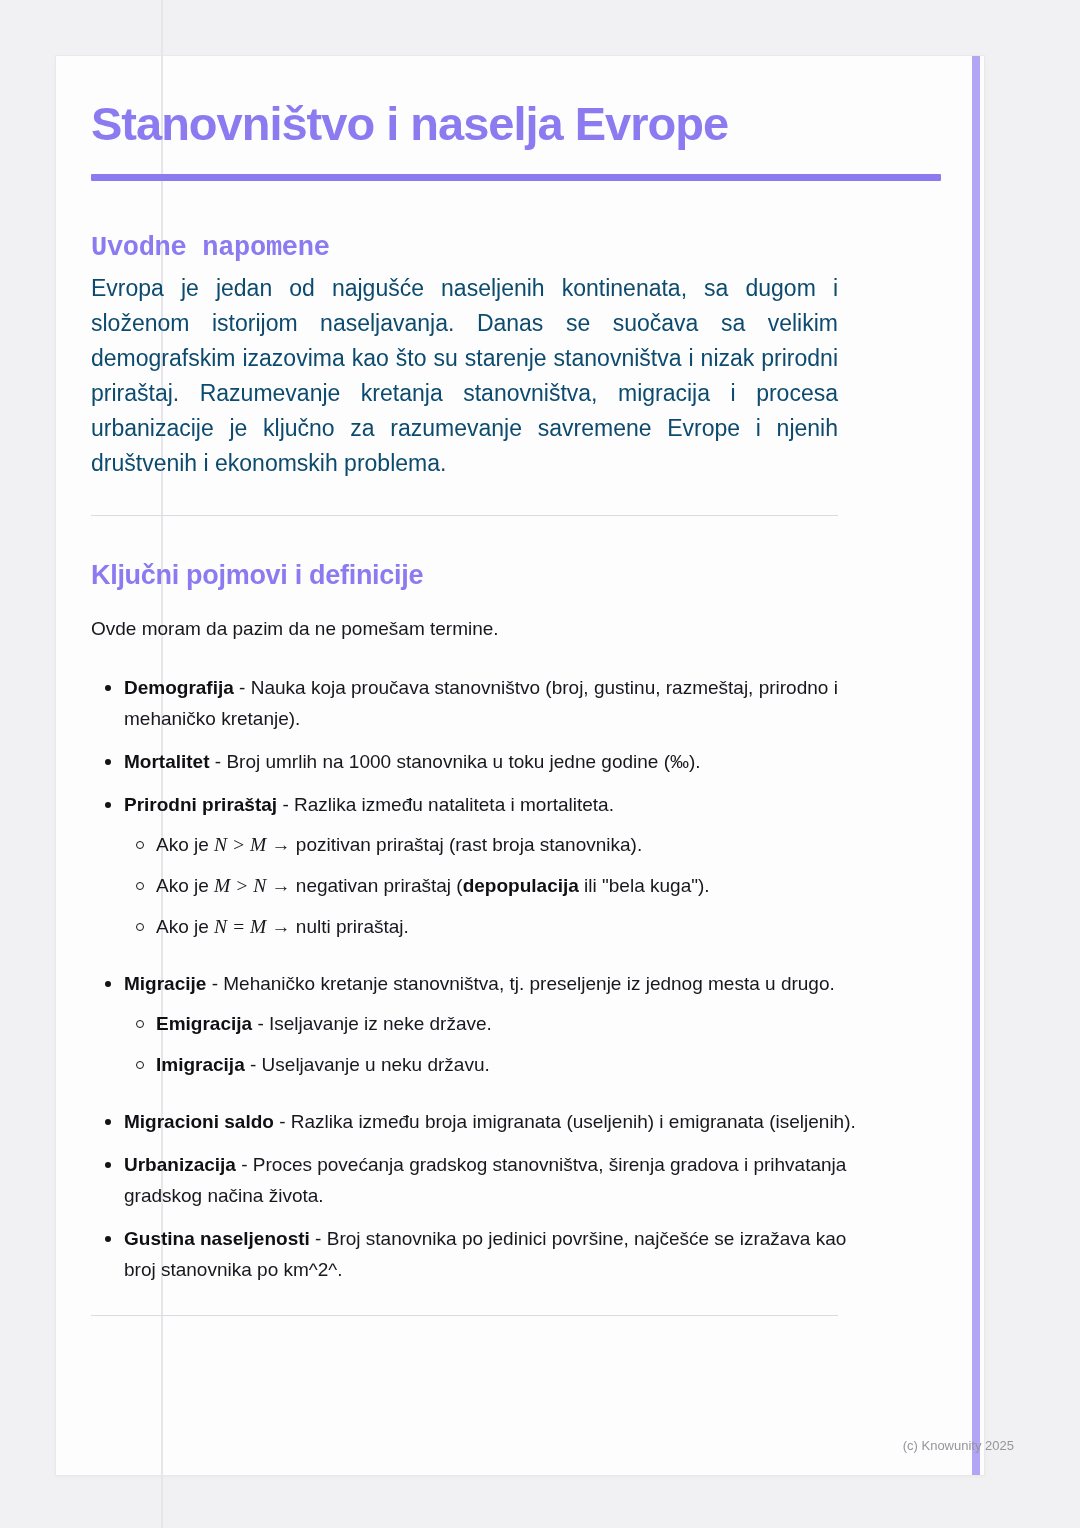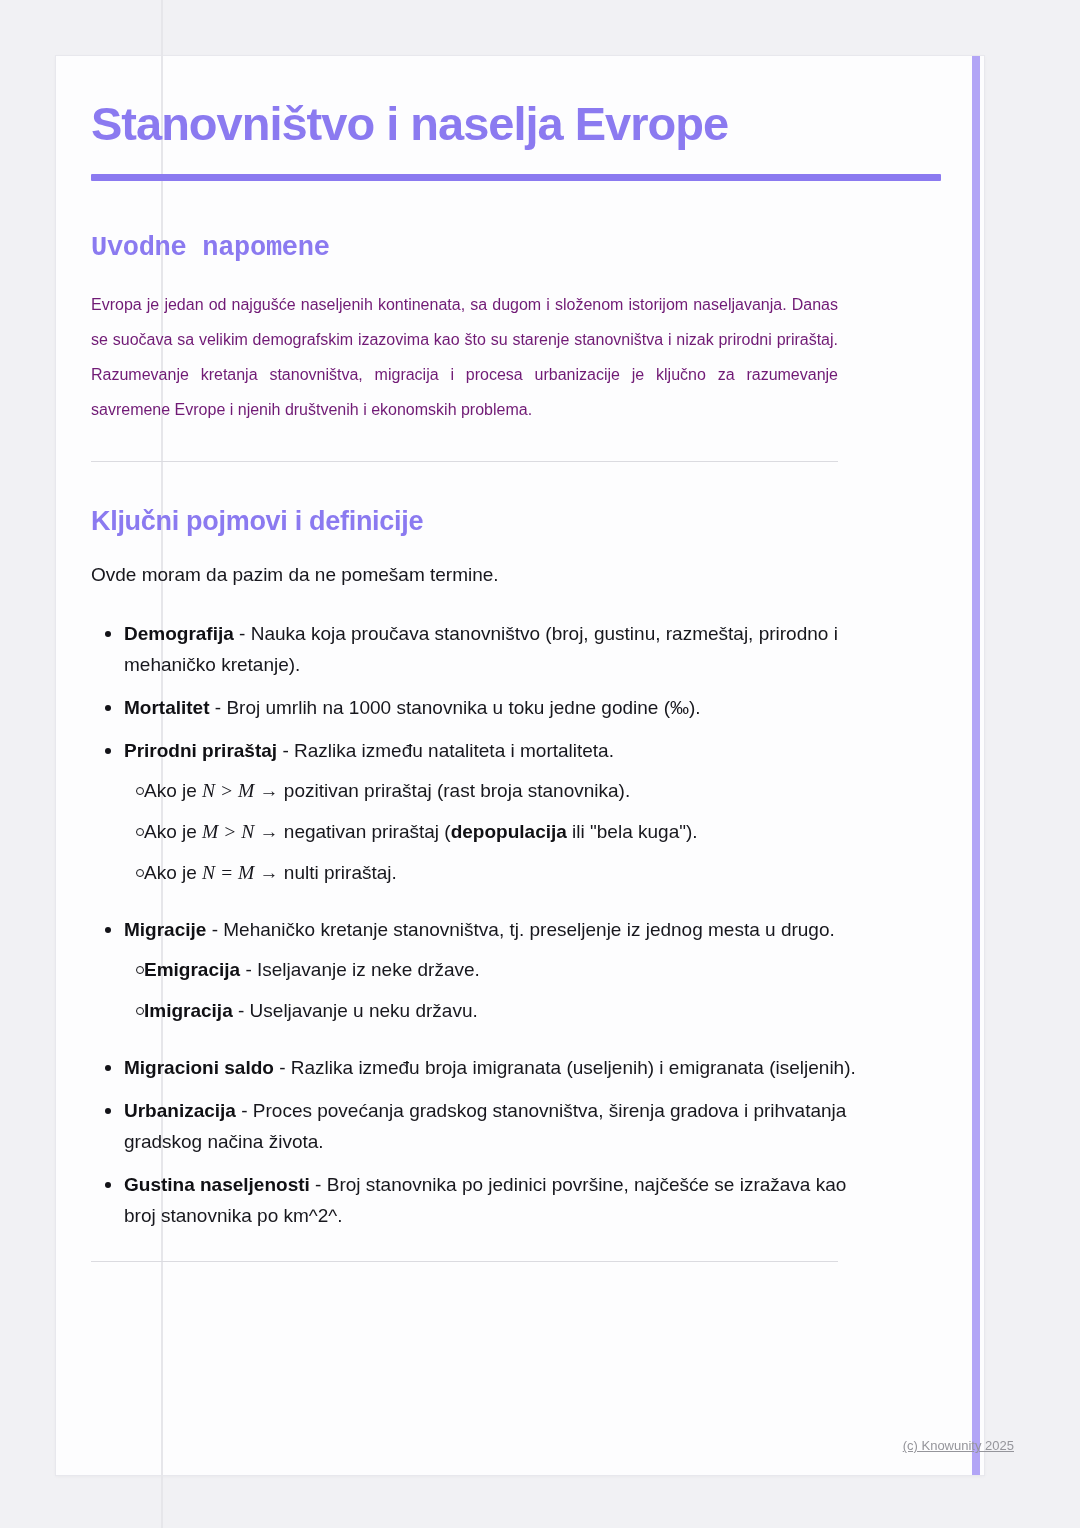--- a/index.html
+++ b/index.html
@@ -52,24 +52,24 @@
     font-size: 27px;
     line-height: 30px;
     font-weight: 700;
     letter-spacing: -0.3px;
     color: #8b7af0;
   }
   .h2-first { margin-top: 52px; font-family: Liberation Mono, monospace; }
   .h2-second { margin-top: 44px; }
   .lead {
     width: 747px;
-    margin-top: 24px;
-    font-size: 16px;
+    margin-top: 8px;
+    font-size: 23px;
     line-height: 35px;
-    color: #701a75;
+    color: #0c4a6e;
     text-align: justify;
   }
   .divider {
     width: 747px; height: 1px;
     background: #dbdbe0;
     border: none;
   }
   .divider-top { margin-top: 34px; }
   .divider-bottom { margin-top: 30px; }
   .terms-intro {
@@ -106,21 +106,21 @@
   .li-body strong, .sub-body strong {
     font-weight: 700;
     color: #101014;
   }
   ul.subs {
     list-style: none;
     margin: 10px 0 14px;
   }
   ul.subs > li {
     display: flex;
-    gap: 0;
+    gap: 12px;
     padding-left: 12px;
     margin-top: 11px;
   }
   ul.subs > li:first-child { margin-top: 0; }
   .circle {
     flex: none;
     width: 8px; height: 8px;
     border: 1.6px solid #131318;
     border-radius: 50%;
     background: transparent;
@@ -136,21 +136,20 @@
     font-family: "Liberation Serif", serif;
     font-style: italic;
     font-size: 19.5px;
   }
   .footer {
     position: absolute;
     right: 66px;
     top: 1438px;
     font-size: 13px;
     color: #95959b;
-    text-decoration: underline;
   }
 </style>
 </head>
 <body>
 
 <div class="card">
   <div class="margin-line"></div>
   <div class="stripe"></div>
 
   <div class="content">

